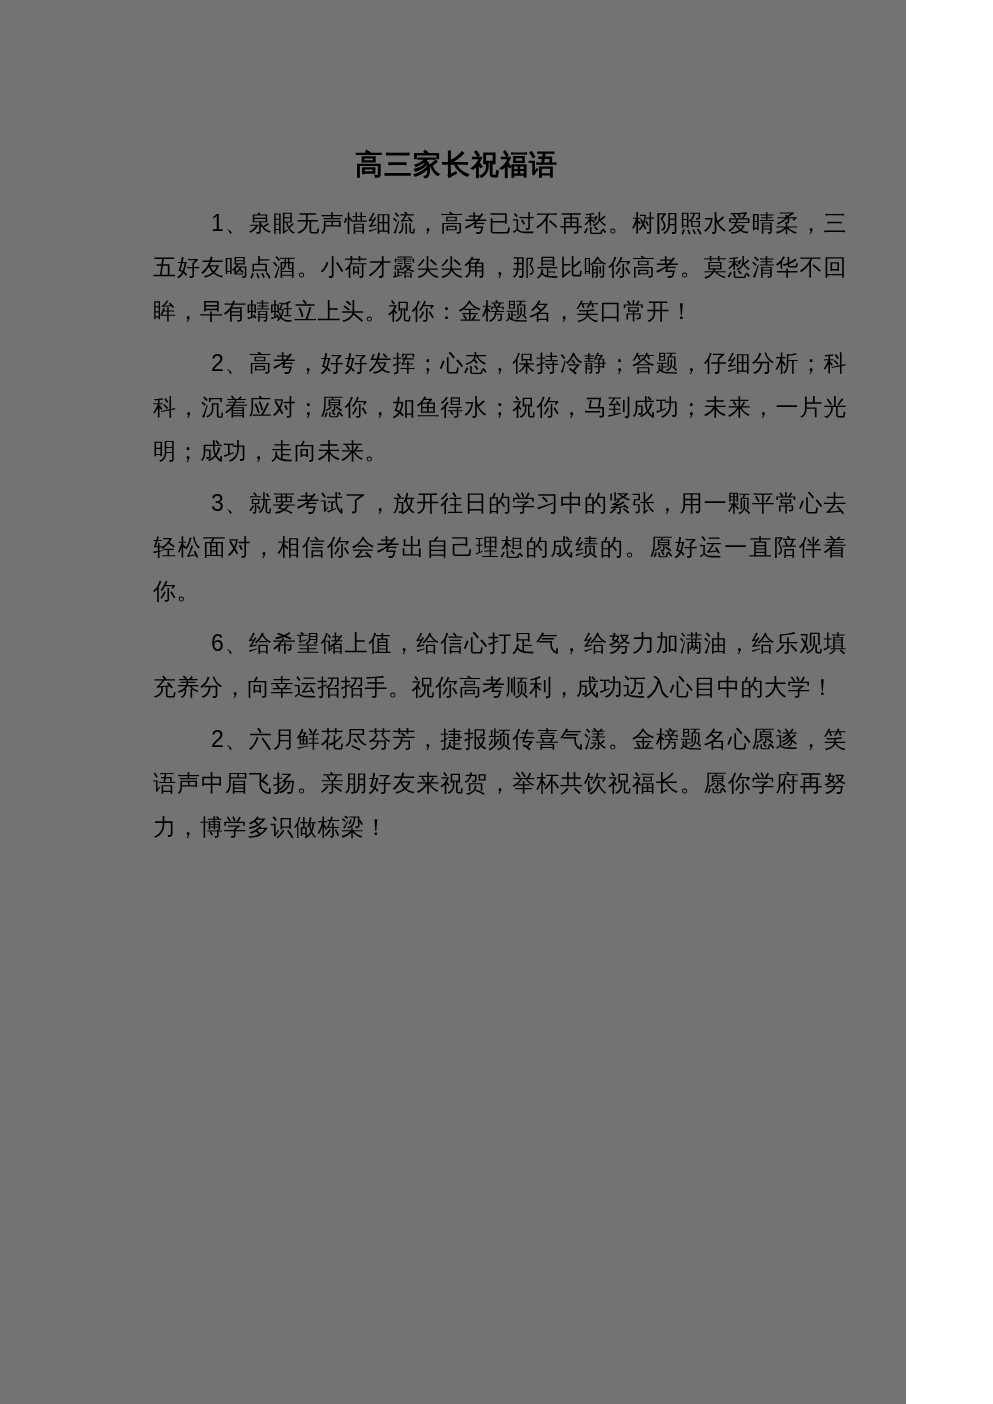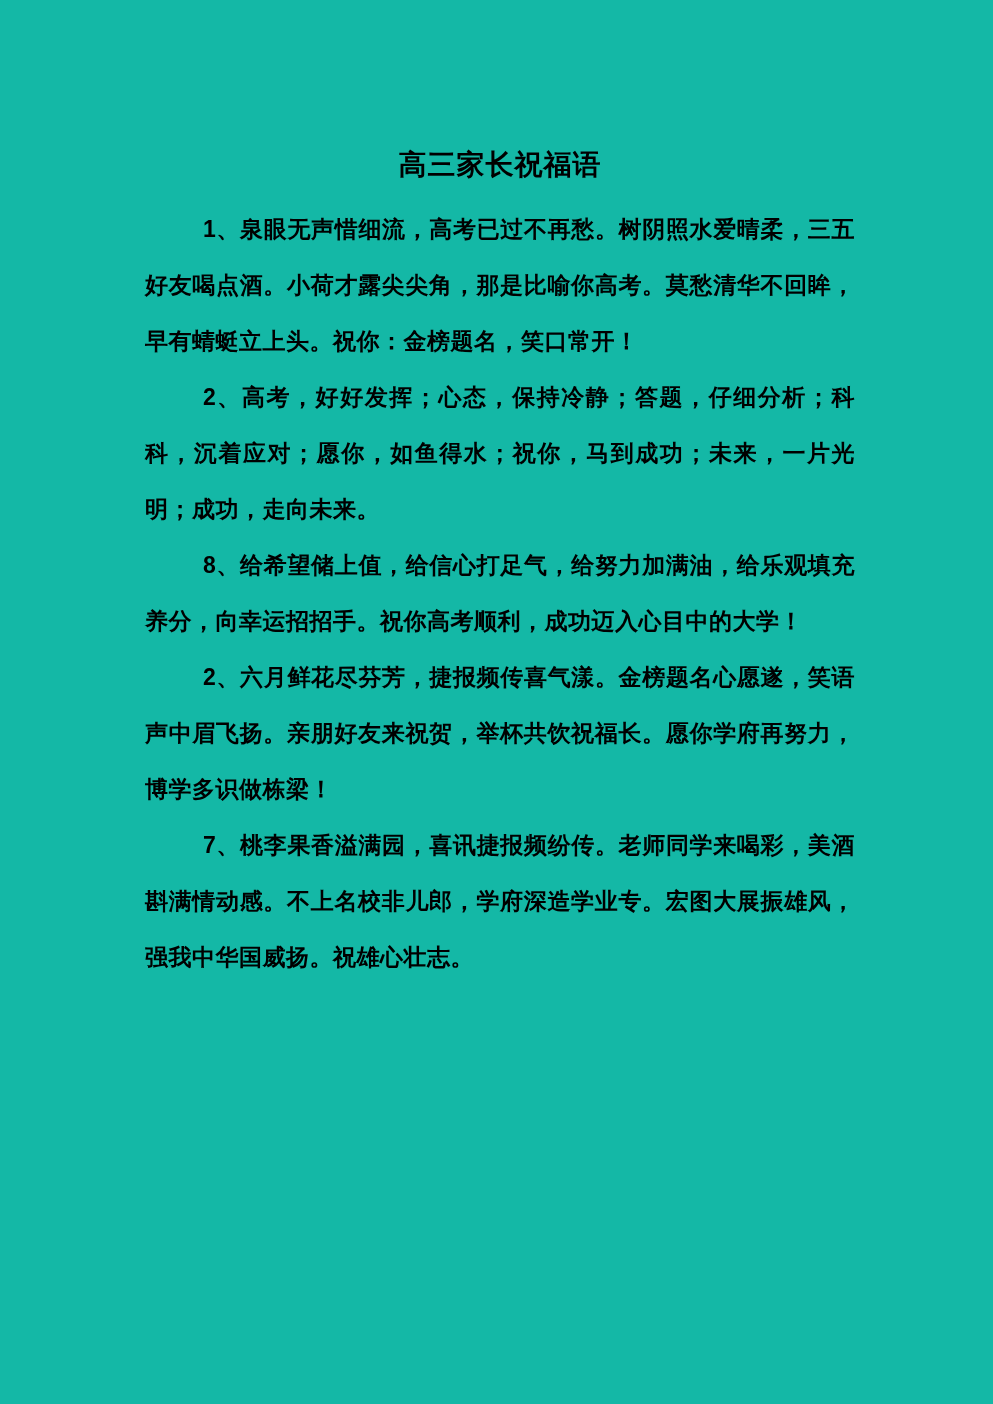--- a/index.html
+++ b/index.html
@@ -2,60 +2,59 @@
 <html><head>
 <meta charset="utf-8">
 <style>
   html, body {
     margin: 0;
     padding: 0;
     background: #ffffff;
   }
   .page {
     position: relative;
-    width: 993px;
+    width: 906px;
     height: 1404px;
-    background: #14b8a6;
+    background: #737373;
     color: #000000;
     box-sizing: border-box;
     padding: 139px 138px 0 145px;
     overflow: hidden;
     font-family: "Liberation Sans", sans-serif;
   }
   .doc-title {
     margin: 0 0 10px 0;
     padding: 0;
     font-size: 28px;
     font-weight: bold;
     line-height: 52px;
     text-align: center;
     letter-spacing: 1px;
   }
   .doc-body {
     width: 710px;
   }
   .para {
-    margin: 0;
+    margin: 8px;
     padding: 0;
     font-size: 23px;
-    line-height: 56px;
+    line-height: 44px;
     text-align: justify;
     text-justify: inter-character;
     text-indent: 58px;
     word-break: normal;
     letter-spacing: 0.5px;
-    font-weight: bold;
   }
 </style>
 </head>
 <body>
 
 <div class="page">
   <h1 class="doc-title">高三家长祝福语</h1>
 
   <div class="doc-body">
     <p class="para">1、泉眼无声惜细流，高考已过不再愁。树阴照水爱晴柔，三五好友喝点酒。小荷才露尖尖角，那是比喻你高考。莫愁清华不回眸，早有蜻蜓立上头。祝你：金榜题名，笑口常开！</p>
     <p class="para">2、高考，好好发挥；心态，保持冷静；答题，仔细分析；科科，沉着应对；愿你，如鱼得水；祝你，马到成功；未来，一片光明；成功，走向未来。</p>
-    <p class="para">8、给希望储上值，给信心打足气，给努力加满油，给乐观填充养分，向幸运招招手。祝你高考顺利，成功迈入心目中的大学！</p>
+    <p class="para">3、就要考试了，放开往日的学习中的紧张，用一颗平常心去轻松面对，相信你会考出自己理想的成绩的。愿好运一直陪伴着你。</p>
+    <p class="para">6、给希望储上值，给信心打足气，给努力加满油，给乐观填充养分，向幸运招招手。祝你高考顺利，成功迈入心目中的大学！</p>
     <p class="para">2、六月鲜花尽芬芳，捷报频传喜气漾。金榜题名心愿遂，笑语声中眉飞扬。亲朋好友来祝贺，举杯共饮祝福长。愿你学府再努力，博学多识做栋梁！</p>
-    <p class="para">7、桃李果香溢满园，喜讯捷报频纷传。老师同学来喝彩，美酒斟满情动感。不上名校非儿郎，学府深造学业专。宏图大展振雄风，强我中华国威扬。祝雄心壮志。</p>
   </div>
 </div>
 
 </body></html>

